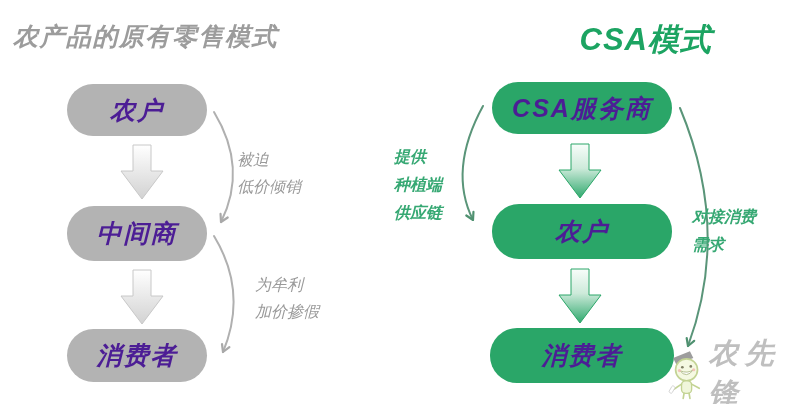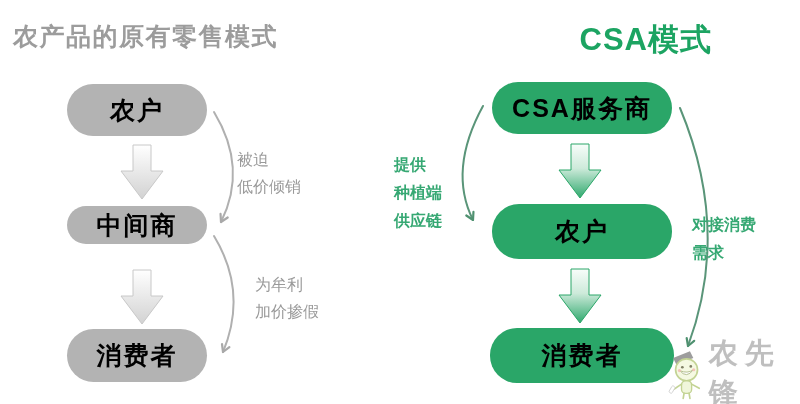--- a/index.html
+++ b/index.html
@@ -4,20 +4,21 @@
 <style>
   * { margin: 0; padding: 0; box-sizing: border-box; }
   html, body { background: #ffffff; }
   .canvas {
     position: relative;
     width: 800px;
     height: 404px;
     background: #ffffff;
     overflow: hidden;
     font-family: "Liberation Sans", "DejaVu Sans", sans-serif;
+    font-style: italic;
   }
   .overlay {
     position: absolute;
     left: 0; top: 0;
     width: 800px; height: 404px;
     pointer-events: none;
   }
   .title-left {
     position: absolute;
     left: 13px; top: 20px;
@@ -35,47 +36,47 @@
     font-weight: bold;
     letter-spacing: 1px;
     color: #1ca462;
   }
   .pill {
     position: absolute;
     display: flex;
     align-items: center;
     justify-content: center;
     border-radius: 27px;
-    color: #000000;
+    color: #4c1d95;
     font-size: 25px;
     font-weight: bold;
     letter-spacing: 2px;
   }
   .pill.gray  { background: #b3b3b3; }
   .pill.green { background: #2aa668; text-align: center; }
   .pill-l1 { left: 67px;  top: 84px;  width: 140px; height: 52px; }
-  .pill-l2 { left: 67px;  top: 206px; width: 140px; height: 38px; }
+  .pill-l2 { left: 67px;  top: 206px; width: 140px; height: 55px; }
   .pill-l3 { left: 67px;  top: 329px; width: 140px; height: 53px; }
   .pill-r1 { left: 492px; top: 82px;  width: 180px; height: 52px; }
   .pill-r2 { left: 492px; top: 204px; width: 180px; height: 55px; }
   .pill-r3 { left: 490px; top: 328px; width: 184px; height: 55px; }
   .block-arrow { position: absolute; width: 46px; height: 58px; }
   .ba-l1 { left: 119px; top: 143px; }
   .ba-l2 { left: 119px; top: 268px; }
   .ba-r1 { left: 557px; top: 142px; }
   .ba-r2 { left: 557px; top: 267px; }
   .edge-label {
     position: absolute;
     text-align: left;
     white-space: pre-line;
     font-size: 16px;
     line-height: 27px;
   }
   .edge-label.gray  { color: #9a9a9a; width: 88px; }
-  .edge-label.green { color: #36a873; font-weight: bold; margin-top: 8px; }
+  .edge-label.green { color: #36a873; font-weight: bold; }
   .el-1 { left: 237px; top: 146px; }
   .el-2 { left: 235px; top: 271px; margin-left: 20px; }
   .el-3 { left: 394px; top: 143px; width: 78px; line-height: 28px; }
   .el-4 { left: 692px; top: 203px; width: 96px; line-height: 28px; }
   .watermark {
     position: absolute;
     left: 668px; top: 334px;
     display: flex;
     align-items: center;
     opacity: 0.85;

